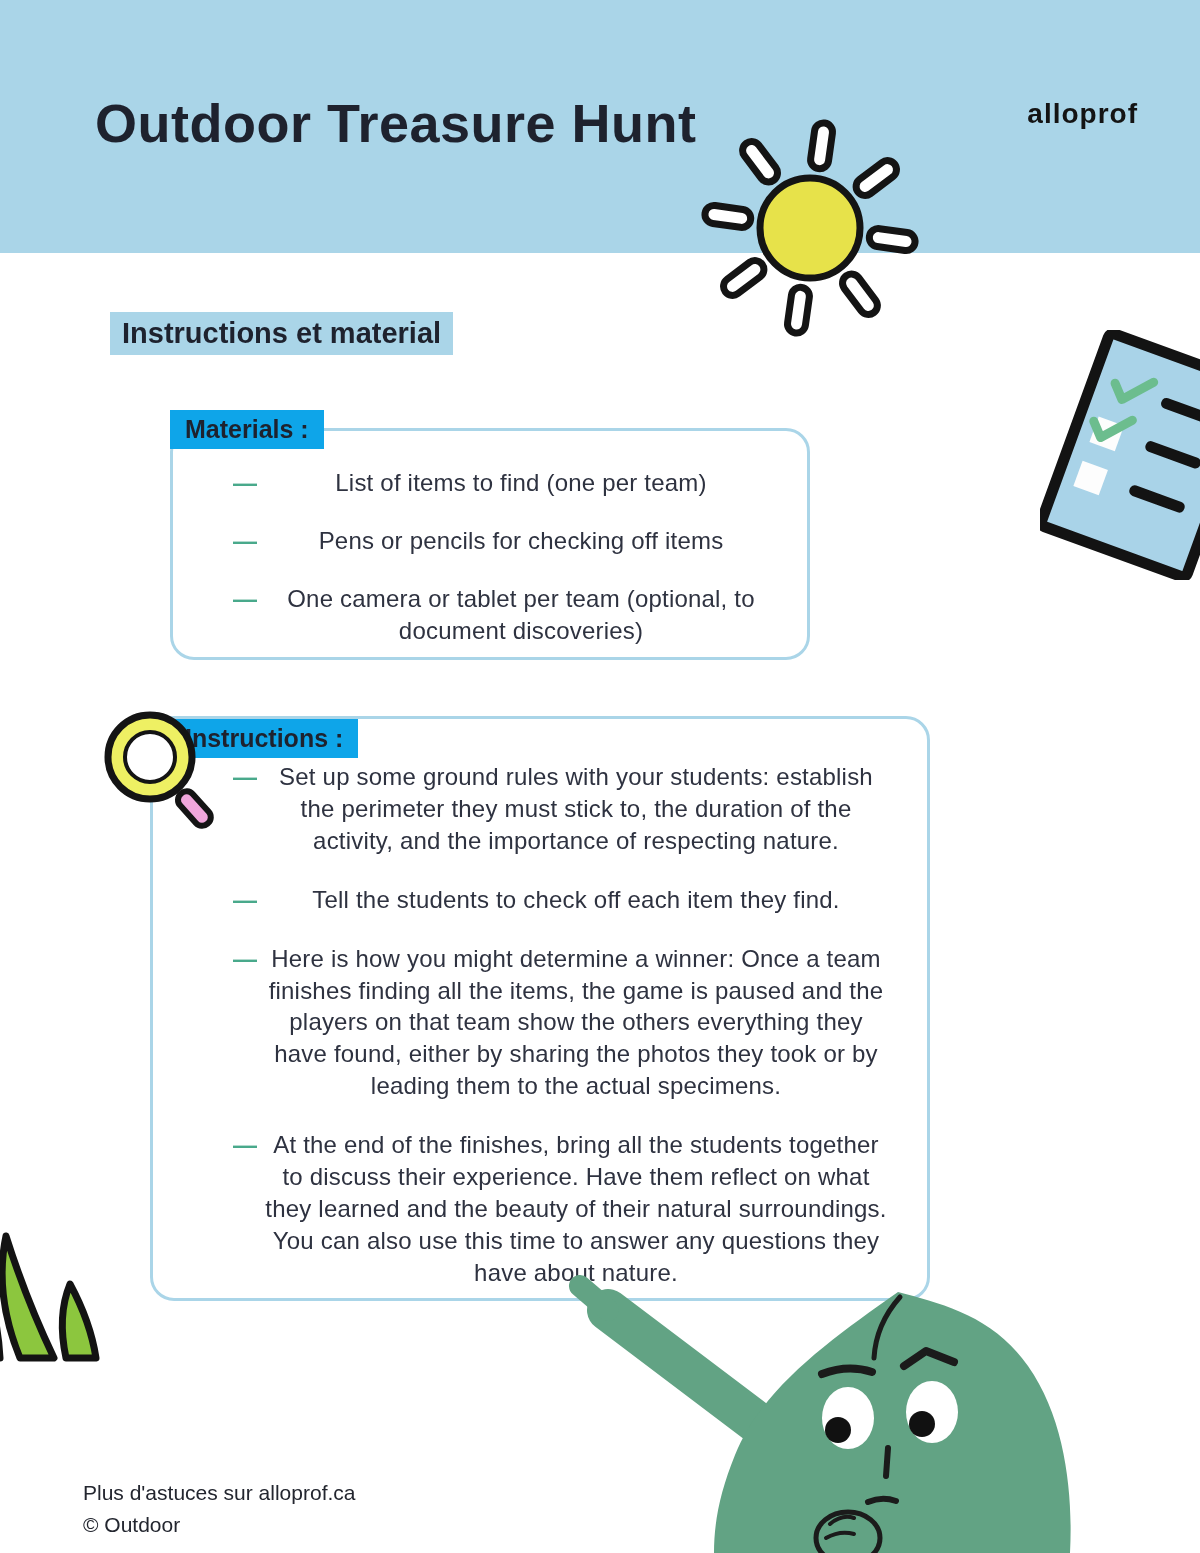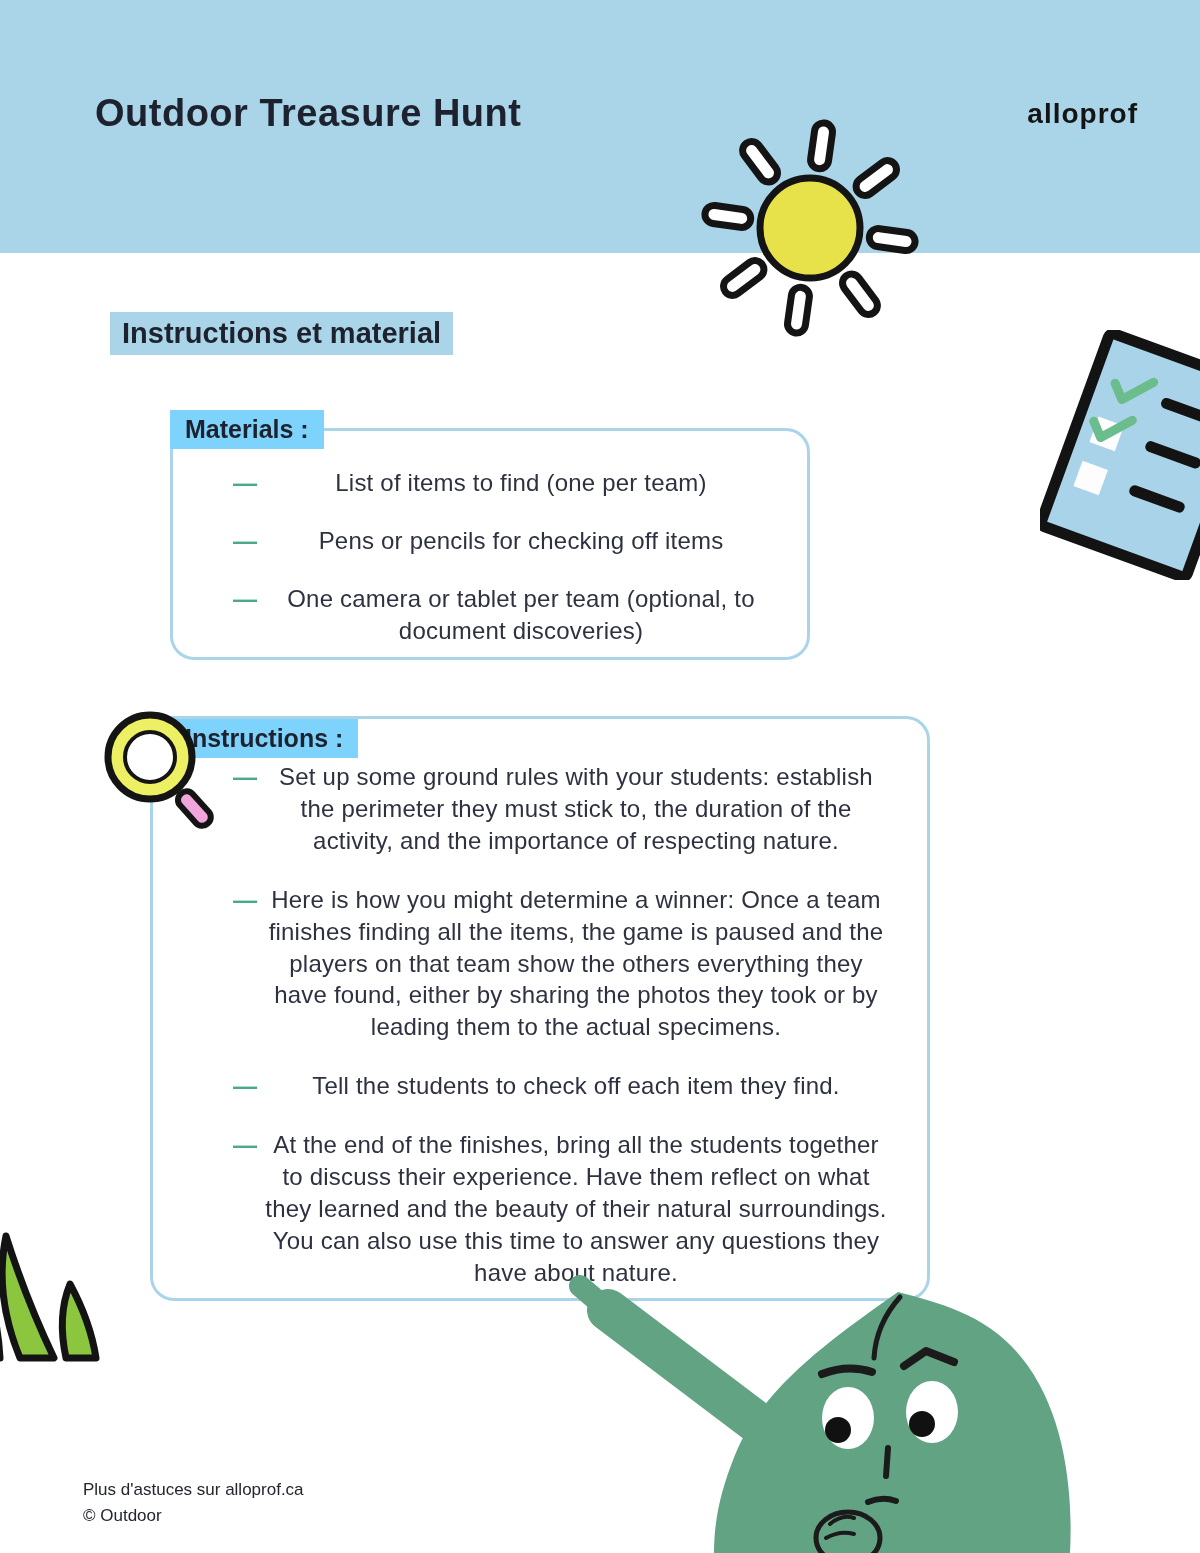--- a/index.html
+++ b/index.html
@@ -12,21 +12,21 @@
     color: #2e3240;
   }
 
   .header-band {
     position: absolute; left: 0; top: 0;
     width: 1200px; height: 253px;
     background: #aad5e8;
   }
   .page-title {
     position: absolute; left: 95px; top: 92px;
-    font-size: 38px; font-weight: 800;
+    font-size: 54px; font-weight: 800;
     letter-spacing: 0.5px;
     color: #1e222e;
   }
   .brand-logo {
     position: absolute; right: 62px; top: 98px;
     font-size: 28px; font-weight: 600;
     letter-spacing: 1px;
     color: #141414;
   }
 
@@ -51,21 +51,21 @@
     width: 640px; height: 232px;
     padding: 36px 30px 0 62px;
   }
   .instructions-box {
     left: 150px; top: 716px;
     width: 780px; height: 585px;
     padding: 42px 40px 0 82px;
   }
   .box-chip {
     position: absolute;
-    background: #7dd3fc;
+    background: #0ea5e9;
     color: #1e222e;
     font-size: 25px; font-weight: 800;
     padding: 5px 15px;
     z-index: 3;
   }
   .materials-chip { left: 170px; top: 410px; }
   .instructions-chip { left: 170px; top: 698px; margin-top: 21px; }
 
   .list-item {
     position: relative;
@@ -82,21 +82,21 @@
   .list-item::before {
     content: "\2014";
     position: absolute;
     left: -2px; top: 0;
     color: #49a98b;
     font-weight: 700;
   }
 
   .footer {
     position: absolute; left: 83px; top: 1477px;
-    font-size: 17px; line-height: 1.5;
+    font-size: 21px; line-height: 1.5;
     color: #23262f;
   }
 
   .sun-illustration { position: absolute; left: 700px; top: 118px; }
   .clipboard-illustration { position: absolute; left: 1040px; top: 330px; }
   .magnifier-illustration { position: absolute; left: 98px; top: 702px; z-index: 4; }
   .grass-illustration { position: absolute; left: -10px; top: 1226px; }
   .mascot-illustration { position: absolute; left: 530px; top: 1270px; z-index: 5; }
 </style>
 </head>
@@ -146,22 +146,22 @@
   <g transform="rotate(-42 88 98)">
     <rect x="80" y="90" width="17" height="40" rx="8" fill="#f0a6db" stroke="#141414" stroke-width="6"></rect>
   </g>
   <circle cx="52" cy="55" r="42" fill="#eef063" stroke="#141414" stroke-width="7"></circle>
   <circle cx="52" cy="55" r="25" fill="#ffffff" stroke="#141414" stroke-width="4"></circle>
 </svg>
 
 <div class="box-chip instructions-chip">Instructions :</div>
 <div class="box instructions-box">
   <div class="list-item">Set up some ground rules with your students: establish the perimeter they must stick to, the duration of the activity, and the importance of respecting nature.</div>
+  <div class="list-item">Tell the students to check off each item they find.</div>
   <div class="list-item">Here is how you might determine a winner: Once a team finishes finding all the items, the game is paused and the players on that team show the others everything they have found, either by sharing the photos they took or by leading them to the actual specimens.</div>
-  <div class="list-item">Tell the students to check off each item they find.</div>
   <div class="list-item">At the end of the finishes, bring all the students together to discuss their experience. Have them reflect on what they learned and the beauty of their natural surroundings. You can also use this time to answer any questions they have about nature.</div>
 </div>
 
 <svg class="grass-illustration" width="160" height="140" viewBox="0 0 160 140">
   <path d="M-14 36 C 0 64 8 96 10 132 L -14 132 Z" fill="#8cc63e" stroke="#131313" stroke-width="7" stroke-linejoin="round"></path>
   <path d="M16 10 C 28 48 42 86 64 132 L 30 132 C 12 88 8 48 16 10 Z" fill="#8cc63e" stroke="#131313" stroke-width="7" stroke-linejoin="round"></path>
   <path d="M80 58 C 94 84 102 106 106 132 L 76 132 C 70 104 71 80 80 58 Z" fill="#8cc63e" stroke="#131313" stroke-width="7" stroke-linejoin="round"></path>
 </svg>
 
 <div class="footer">

